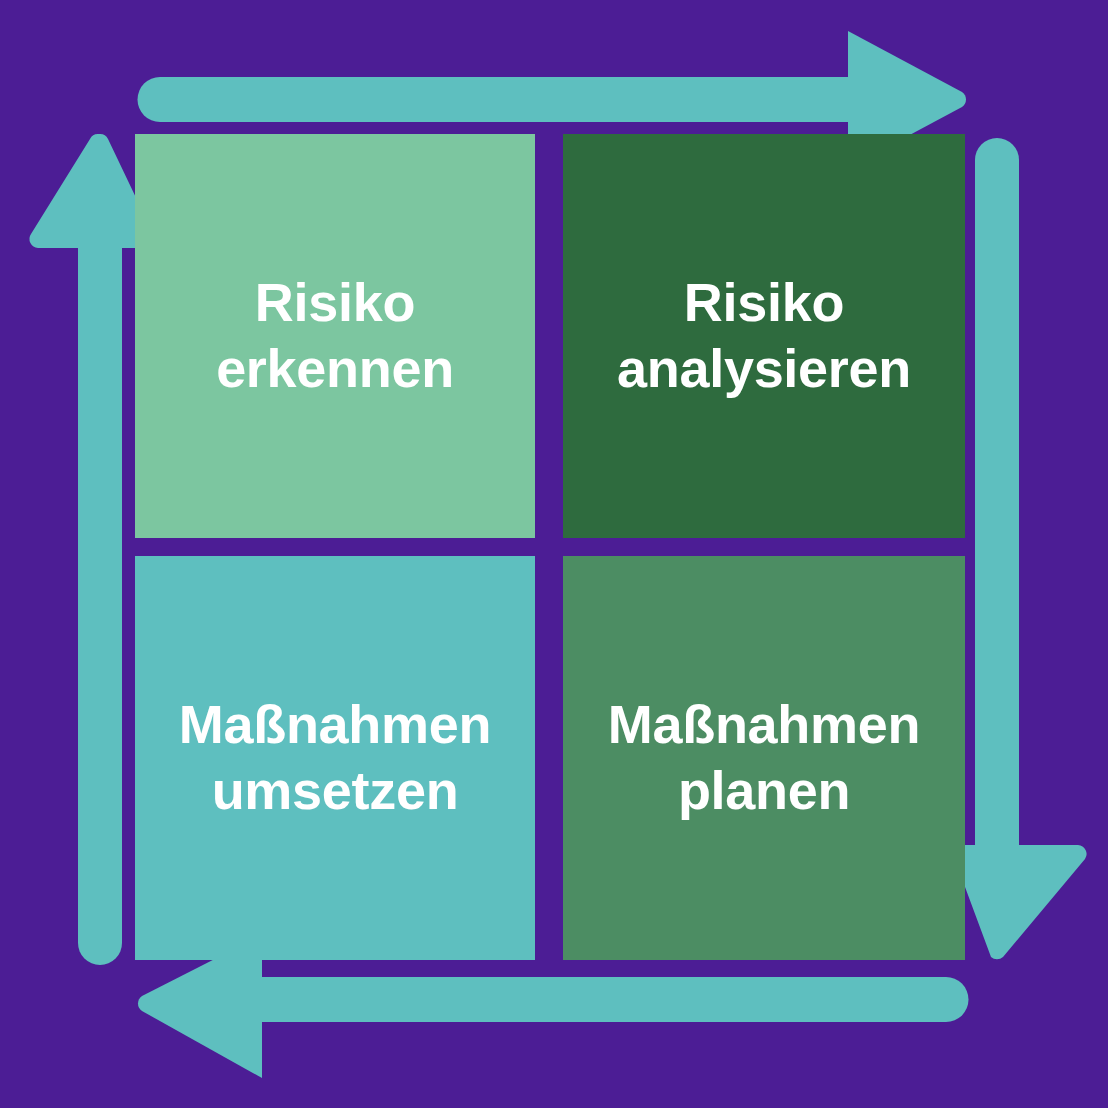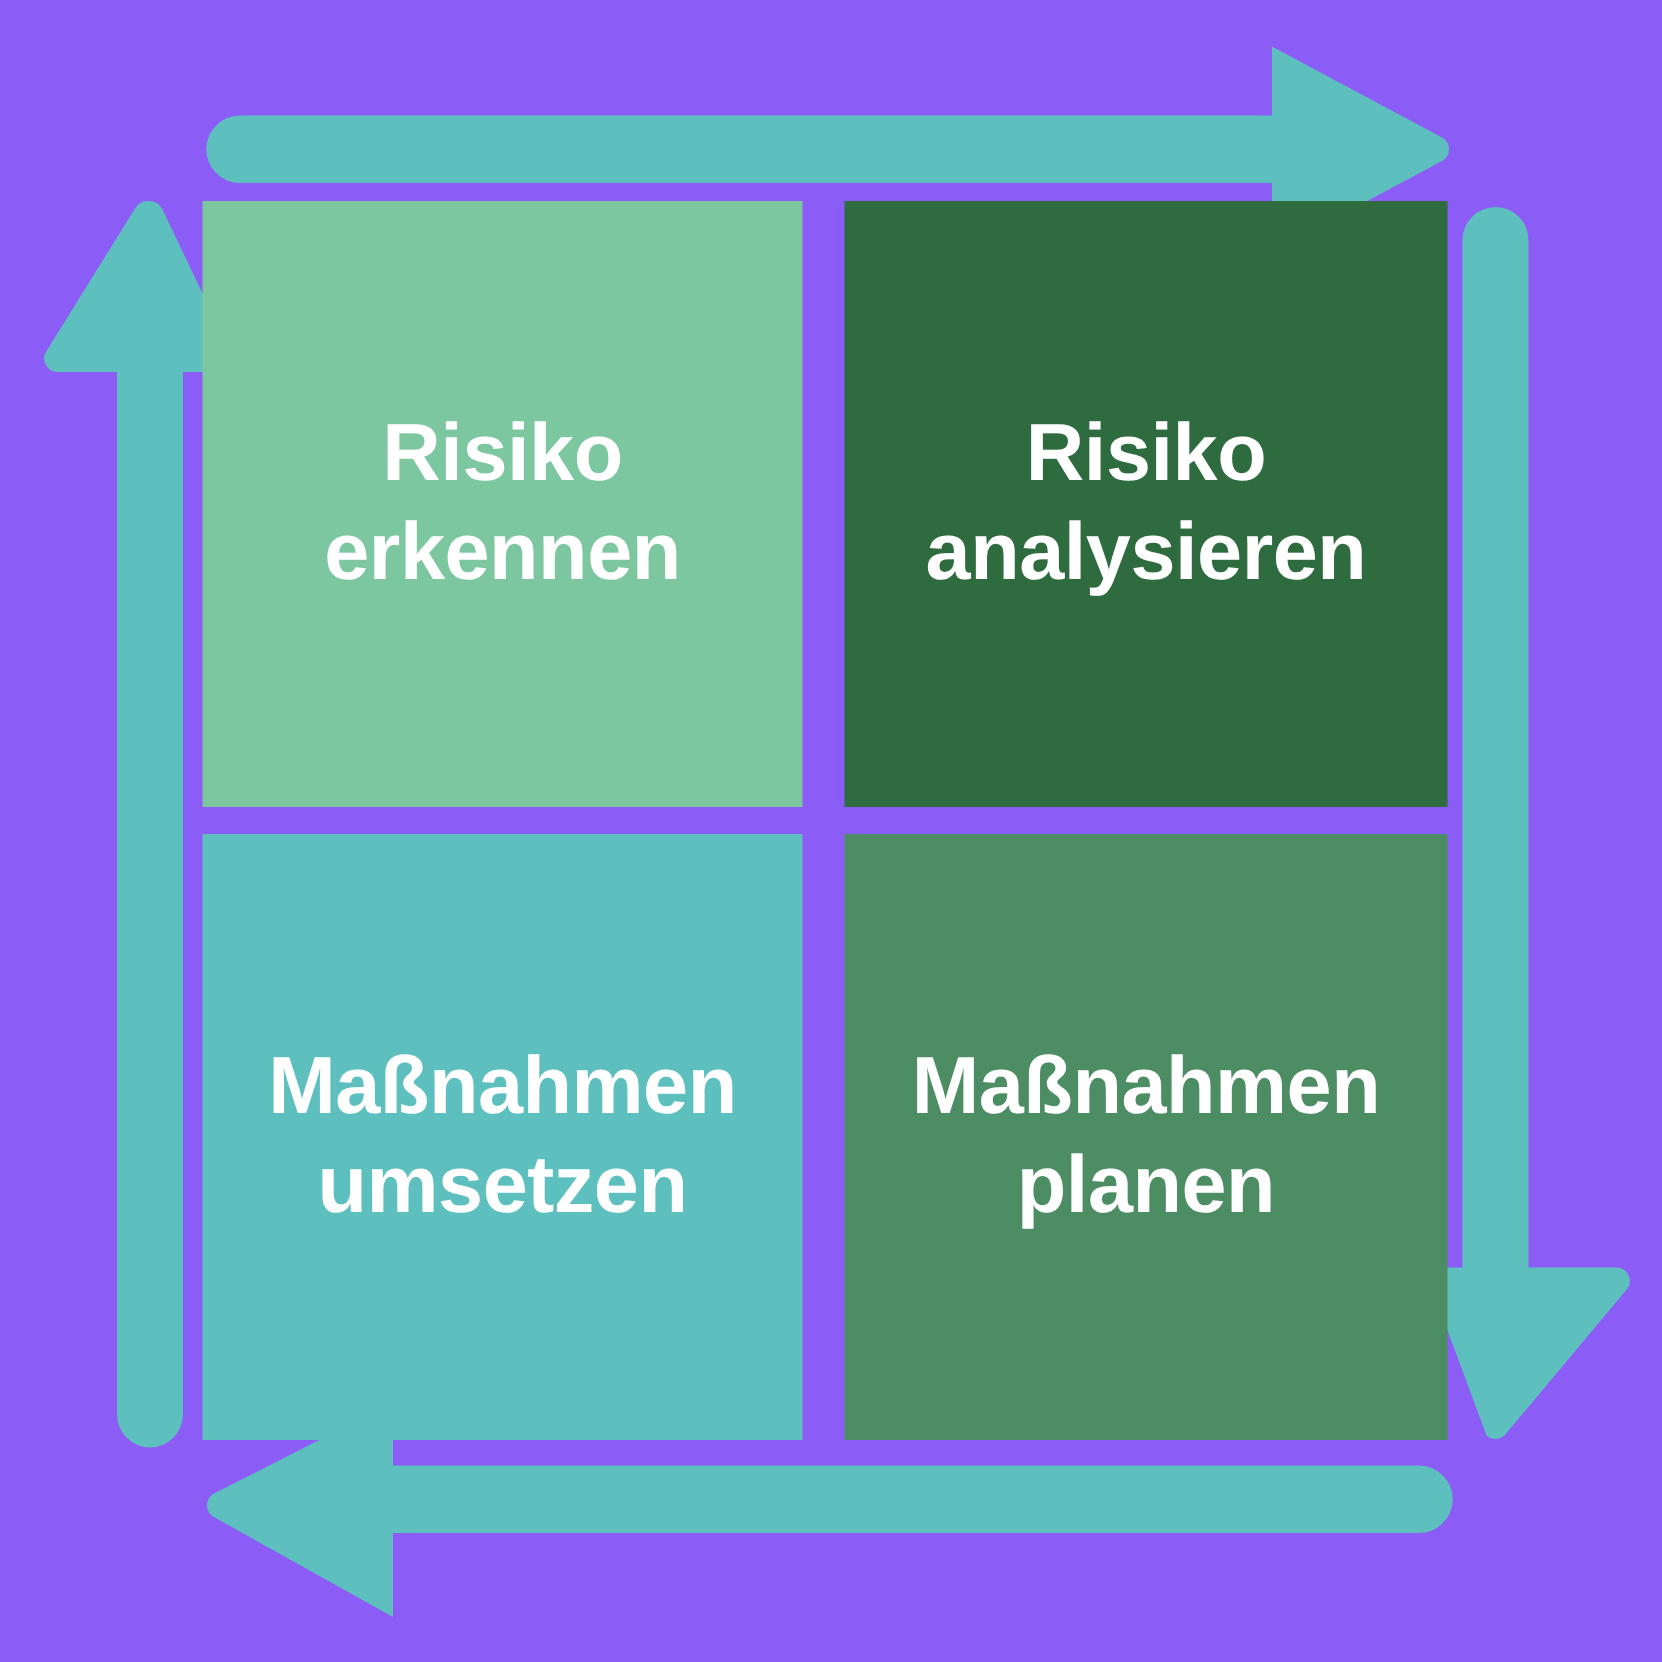--- a/index.html
+++ b/index.html
@@ -56,21 +56,21 @@
     left: 135px;  top: 556px;  width: 400px;  height: 404px;
   }
   
   #label-massnahmen-planen {
     left: 563px;  top: 556px;  width: 402px;  height: 404px;
   }
 </style>
 </head>
 <body style="background: rgb(0, 0, 0);">
 
-<div id="stage" style="background: #8b5cf6;">
+<div id="stage" style="background: #4c1d95;">
 
   <svg class="layer" viewBox="0 0 1108 1108">
 
     <g>
 
       <path d="M 160,77
                L 870,77
                L 870,122
                L 160,122
                A 22.5,22.5 0 0 1 160,77 Z" fill="#5EBFBF"></path>

